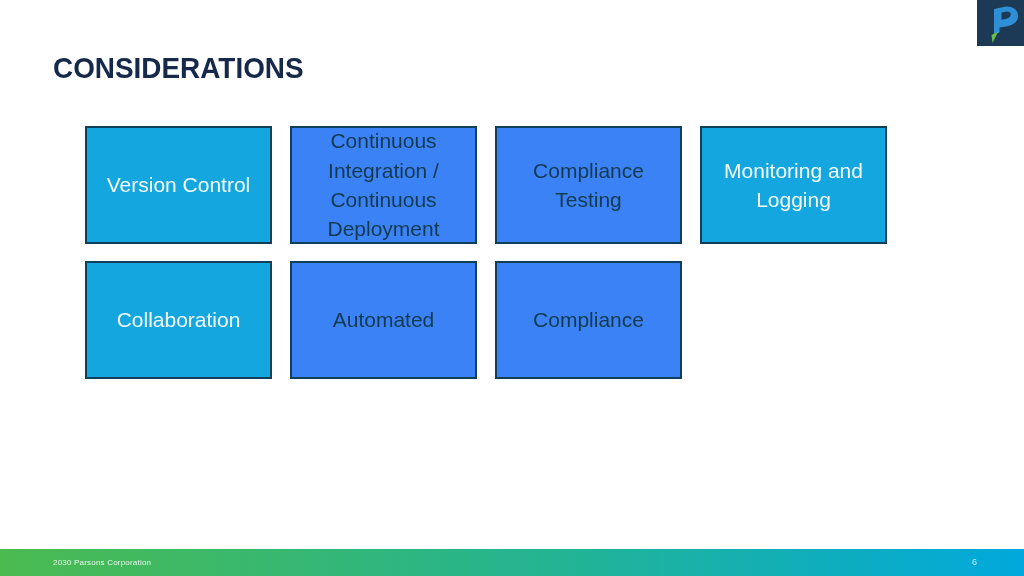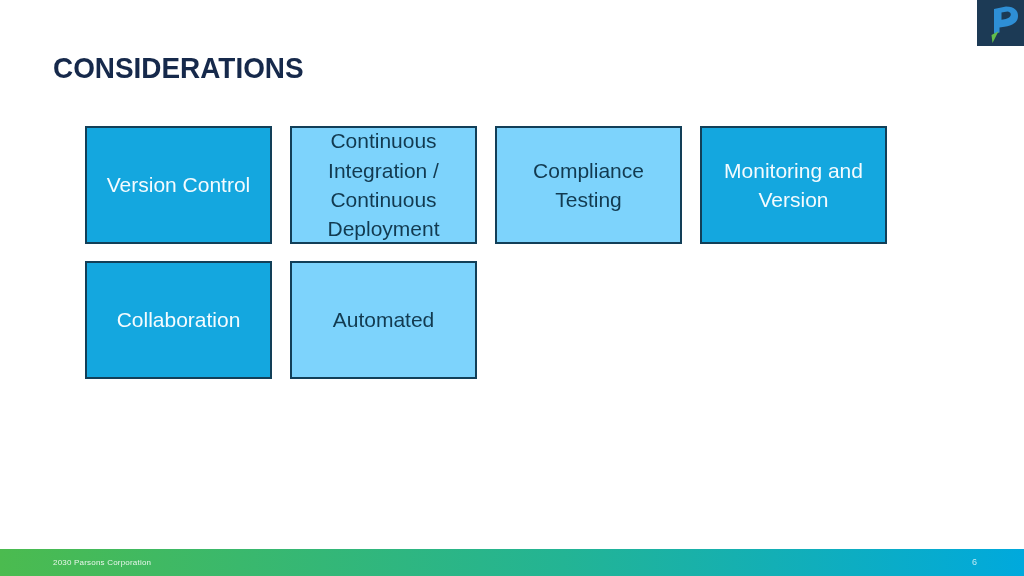--- a/index.html
+++ b/index.html
@@ -62,21 +62,21 @@
     display: flex;
     align-items: center;
     justify-content: center;
     text-align: center;
     padding: 0 13px;
     font-size: 21px;
     line-height: 1.4;
     overflow: visible;
   }
   .box.blue  { background: #14A7DF; color: #F4FBFE; }
-  .box.green { background: #7dd3fc; color: #123A50; }
+  .box.green { background: #3b82f6; color: #123A50; }
 
   
   .footer {
     position: absolute;
     left: 0;
     bottom: 0;
     width: 1024px;
     height: 27px;
     background: linear-gradient(90deg, #4BBB4F 0%, #23B494 55%, #00A9DD 100%);
   }
@@ -115,27 +115,30 @@
     <div class="box blue">
       <span>Version Control</span>
     </div>
     <div class="box green">
       <span>Continuous Integration / Continuous Deployment</span>
     </div>
     <div class="box green">
       <span>Compliance Testing</span>
     </div>
     <div class="box blue">
-      <span>Monitoring and Version</span>
+      <span>Monitoring and Logging</span>
     </div>
     <div class="box blue">
       <span>Collaboration</span>
     </div>
     <div class="box green">
       <span>Automated</span>
+    </div>
+    <div class="box green">
+      <span>Compliance</span>
     </div>
   </div>
 
   <div class="footer">
     <span class="copyright">2030 Parsons Corporation</span>
     <span class="page-number">6</span>
   </div>
 
 </div>
 

